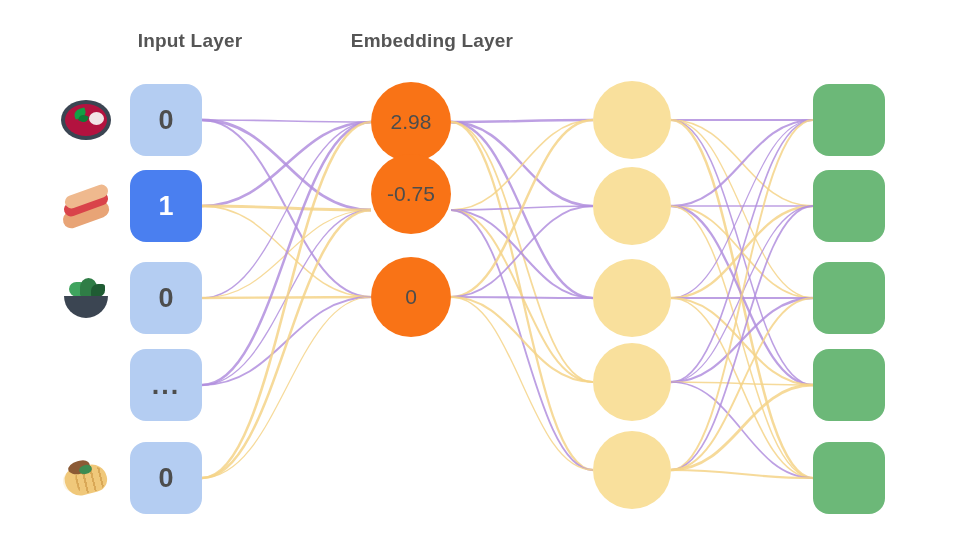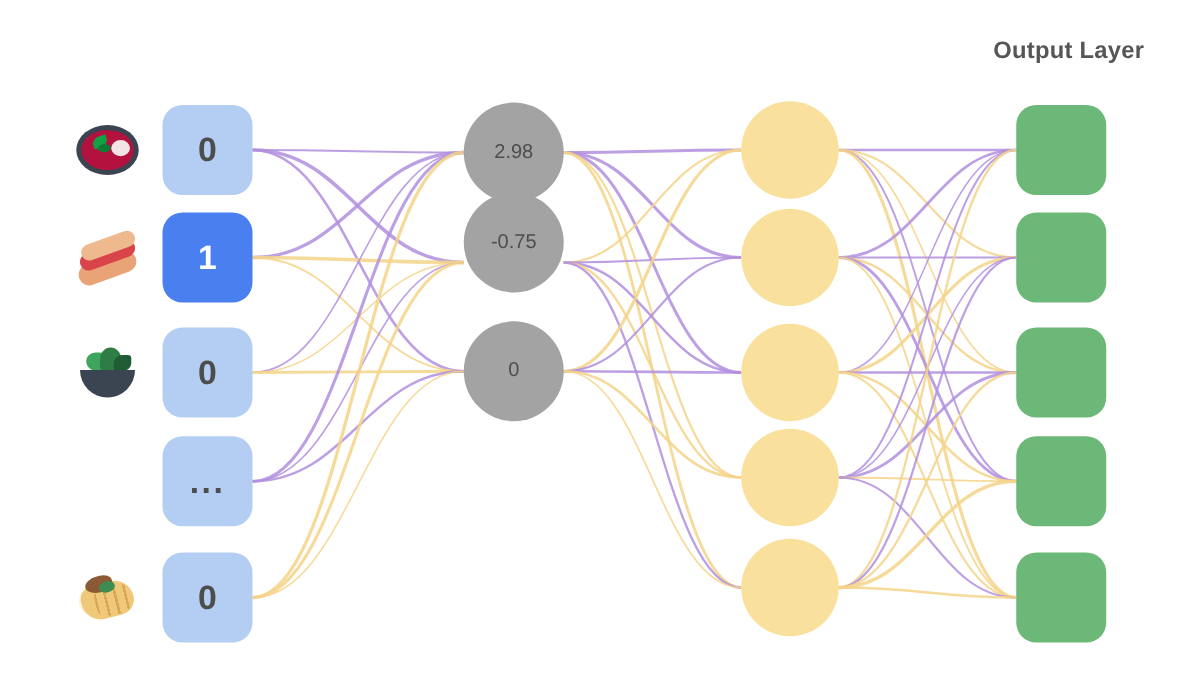--- a/index.html
+++ b/index.html
@@ -86,25 +86,25 @@
     letter-spacing: 2px;
     line-height: 0.4;
   }
 
   
   .embed-node {
     position: absolute;
     width: 80px;
     height: 80px;
     border-radius: 50%;
-    background: #a3a3a3;
+    background: #f97316;
     display: flex;
     align-items: center;
     justify-content: center;
-    font-size: 16px;
+    font-size: 21px;
     color: #4d4d4d;
     transform: translate(-50%, -50%);
   }
 
   
   .hidden-node {
     position: absolute;
     width: 78px;
     height: 78px;
     border-radius: 50%;
@@ -223,21 +223,22 @@
       <path d="M 671 382 C 734.9 382, 749.1 298, 813 298" stroke="#b18fde" stroke-width="2.2993844985961913" fill="none" opacity="0.85"></path>
       <path d="M 671 382 C 734.9 382, 749.1 385, 813 385" stroke="#f5d388" stroke-width="1.4786645889282226" fill="none" opacity="0.85"></path>
       <path d="M 671 382 C 734.9 382, 749.1 478, 813 478" stroke="#b18fde" stroke-width="1.6610626220703124" fill="none" opacity="0.85"></path>
       <path d="M 671 470 C 734.9 470, 749.1 120, 813 120" stroke="#f5d388" stroke-width="1.9282074451446534" fill="none" opacity="0.85"></path>
       <path d="M 671 470 C 734.9 470, 749.1 206, 813 206" stroke="#b18fde" stroke-width="1.7824613571166992" fill="none" opacity="0.85"></path>
       <path d="M 671 470 C 734.9 470, 749.1 298, 813 298" stroke="#f5d388" stroke-width="1.8738050885498523" fill="none" opacity="0.85"></path>
       <path d="M 671 470 C 734.9 470, 749.1 385, 813 385" stroke="#f5d388" stroke-width="2.784836530685425" fill="none" opacity="0.85"></path>
       <path d="M 671 470 C 734.9 470, 749.1 478, 813 478" stroke="#f5d388" stroke-width="2.1216690063476564" fill="none" opacity="0.85"></path>
     </svg>
 
-  <div class="layer-title" id="title-output">Output Layer</div>
+  <div class="layer-title" id="title-input">Input Layer</div>
+  <div class="layer-title" id="title-embedding">Embedding Layer</div>
 
   <div id="input-layer">
       <div class="input-row" style="top: 84px;">
         <div class="food-icon">
           <div class="em soup-rim"></div>
           <div class="em soup-fill"></div>
           <div class="em soup-leaf"></div>
           <div class="em soup-leaf2"></div>
           <div class="em soup-dump"></div>
         </div>

